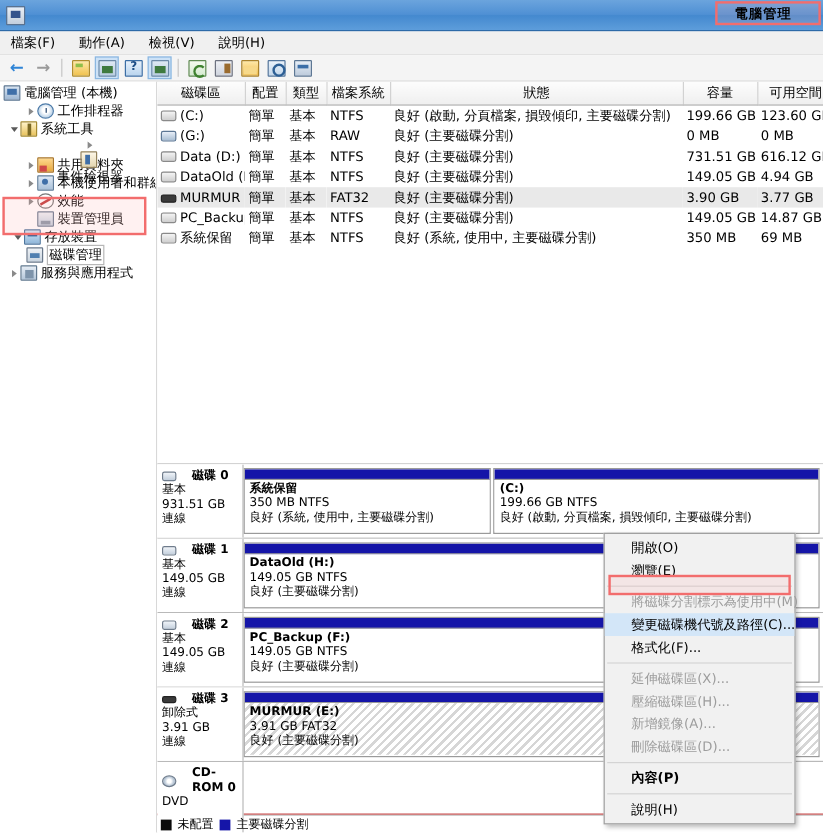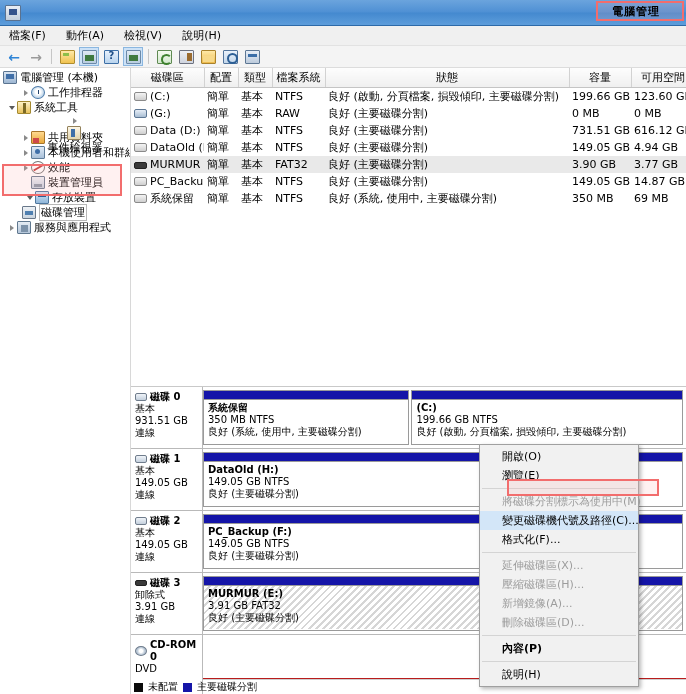--- a/index.html
+++ b/index.html
@@ -282,21 +282,21 @@
     border-right: 1px solid #b9b9b9;
     padding: 4px 3px 0 4px;
     font-size: 10px;
     line-height: 12px;
     background: #fff;
   }
   .disk-head .dh-title {
     font-weight: bold;
     display: flex;
     align-items: center;
-    gap: 3px;
+    gap: 13px;
   }
   .dh-ico {
     width: 12px; height: 8px;
     border: 1px solid #6f7c8c;
     border-radius: 2px;
     background: linear-gradient(to bottom,#f0f4f9,#c4d0dd);
     flex: 0 0 12px;
   }
   .dh-ico.removable { background:#3a3a3a; border-color:#222; height:6px;}
   .dh-ico.cd {
@@ -489,21 +489,21 @@
           </span>
         <span class="ticon ti-perf"></span>
         <span class="tlabel">效能</span>
       </div>
 
       <div class="tnode" style="padding-left:31px;">
         <span class="ticon ti-devmgr"></span>
         <span class="tlabel">裝置管理員</span>
       </div>
 
-      <div class="tnode" style="padding-left:24px;">
+      <div class="tnode" style="padding-left:9px;">
         <span class="tw open">
             <i class="tri"></i>
           </span>
         <span class="ticon ti-storage"></span>
         <span class="tlabel">存放裝置</span>
       </div>
 
       <div class="tnode selected" style="padding-left:22px;">
         <span class="ticon ti-diskmgmt"></span>
         <span class="tlabel">磁碟管理</span>
@@ -740,21 +740,21 @@
           <div class="disk-body"></div>
         </div>
 
         <div class="legend">
           <span class="sw unalloc"></span>
           <span>未配置</span>
           <span class="sw primary"></span>
           <span>主要磁碟分割</span>
         </div>
 
-        <div class="ctxmenu" style="left:348px;top:57px;">
+        <div class="ctxmenu" style="left:372px;top:57px;">
           <div class="citem">開啟(O)</div>
           <div class="citem">瀏覽(E)</div>
           <div class="csep"></div>
           <div class="citem disabled">將磁碟分割標示為使用中(M)</div>
           <div class="citem" style="background:#d3e6f8;text-align:right;">變更磁碟機代號及路徑(C)...</div>
           <div class="citem">格式化(F)...</div>
           <div class="csep"></div>
           <div class="citem disabled">延伸磁碟區(X)...</div>
           <div class="citem disabled">壓縮磁碟區(H)...</div>
           <div class="citem disabled">新增鏡像(A)...</div>

